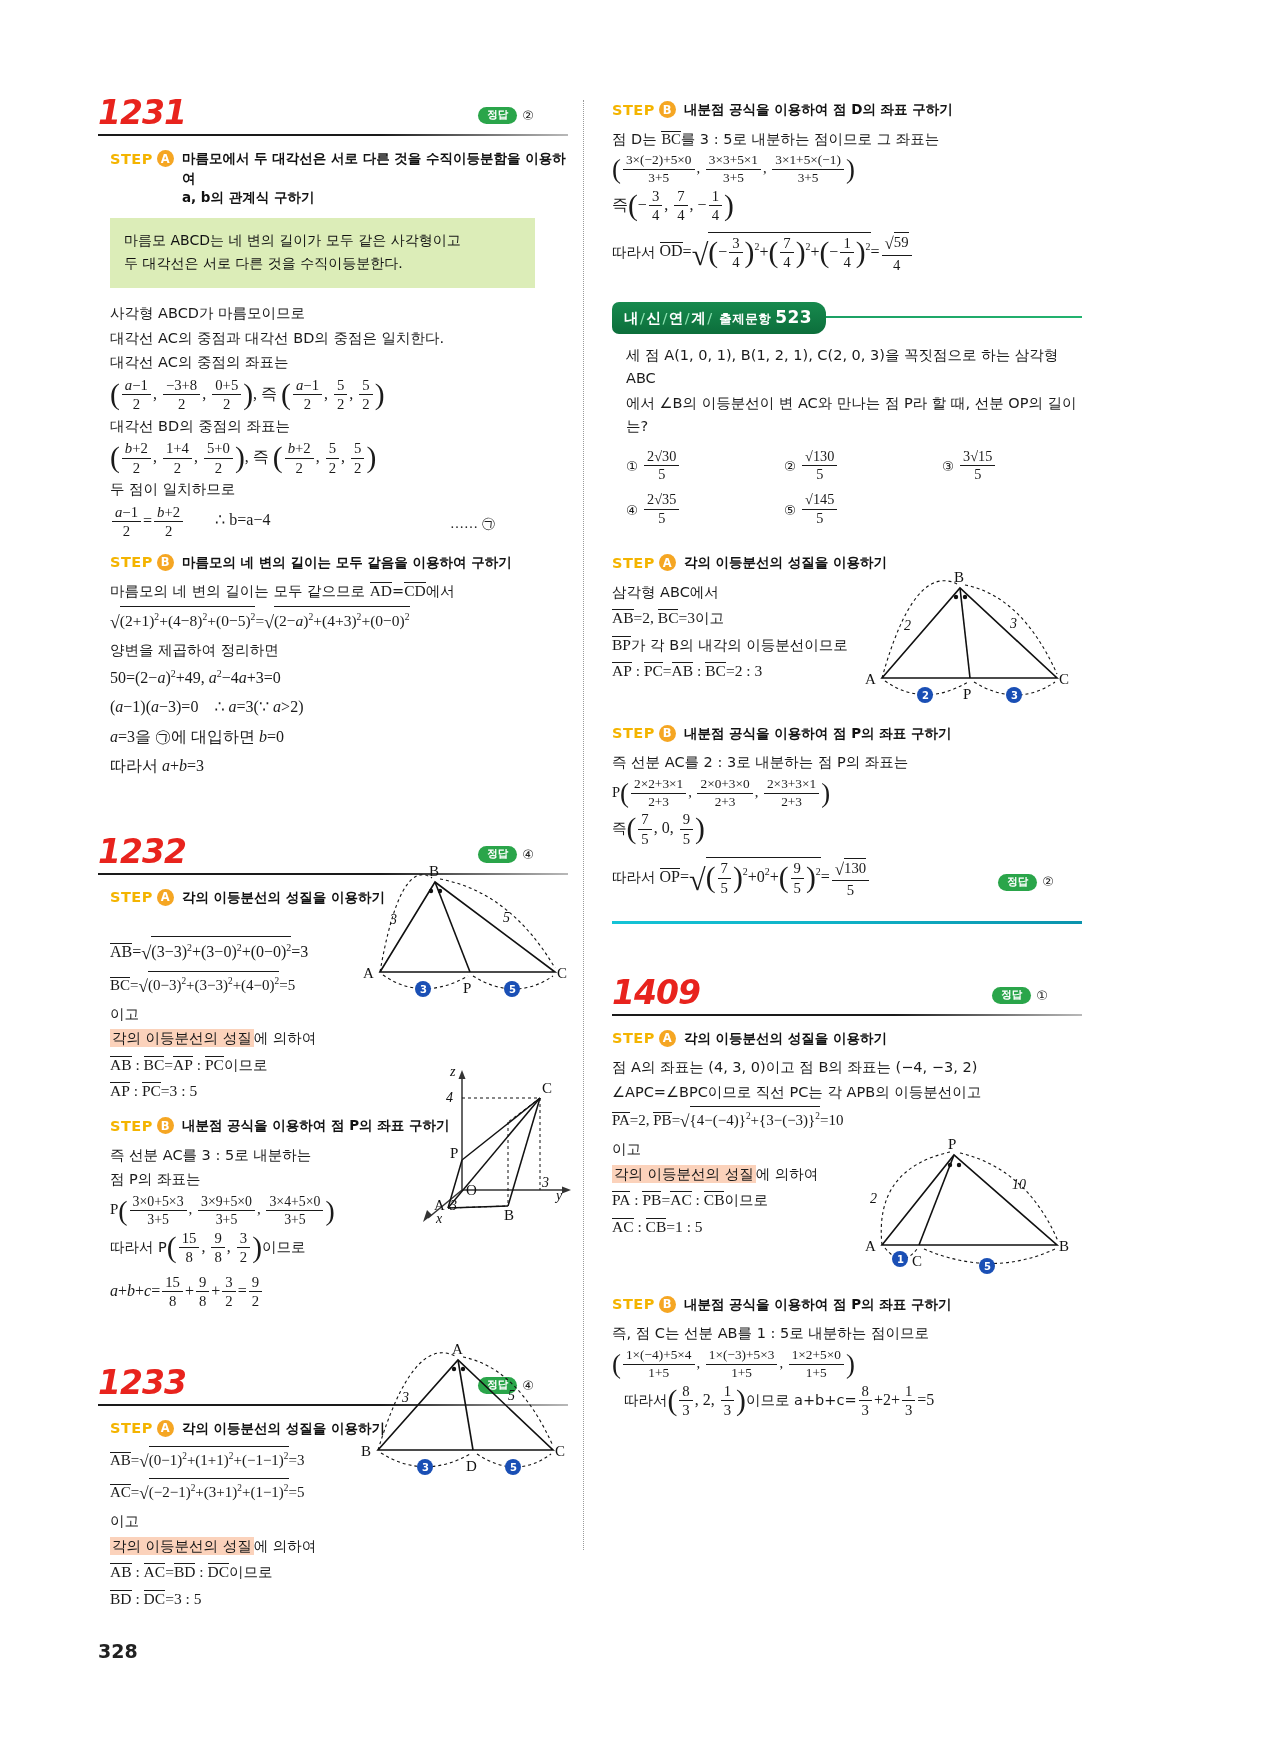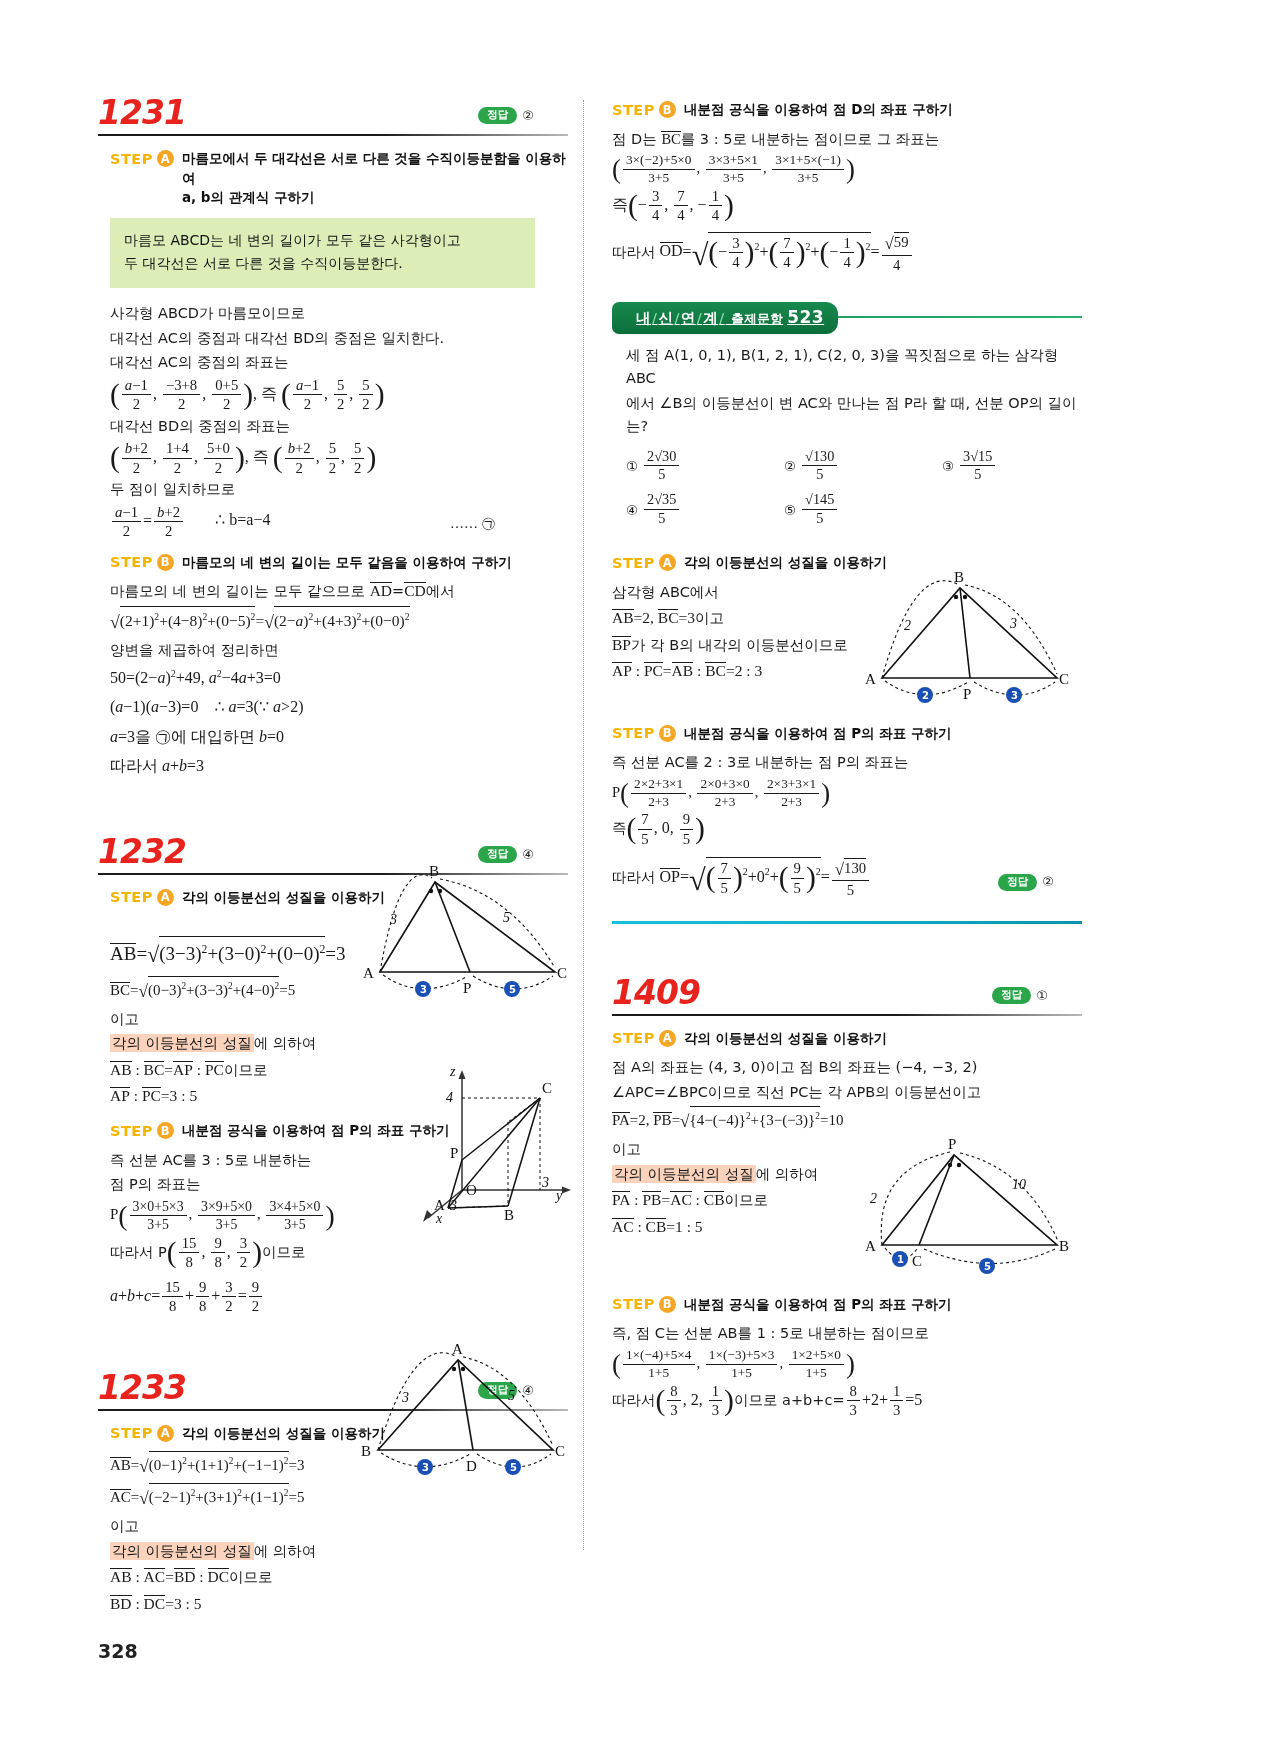--- a/index.html
+++ b/index.html
@@ -116,25 +116,24 @@
   
   .nsn-wrap{margin:20px 0 10px 0;position:relative;}
   .nsn-line{
     position:absolute;left:0;right:0;top:14px;height:2px;
     background:linear-gradient(to right,#0c7b45 0%, #1a9e63 40%, #23b36f 100%);
   }
   .nsn-tab{
     position:relative;display:inline-block;
     background:linear-gradient(to bottom,#178a4e,#0c6e3b);
     border-radius:7px 12px 12px 7px;
-    padding:5px 14px 6px 24px;
+    padding:5px 14px 6px 12px;
     font-family:"DejaVu Sans", sans-serif;
     font-weight:bold;color:#ffffff;font-size:14.5px;
     letter-spacing:0.5px;
-    text-decoration:underline;
   }
   .nsn-tab .sl{color:#8fe3b2;font-weight:normal;margin:0 1px;}
   .nsn-tab .sm{font-size:12.5px;}
   .nsn-tab .no{font-size:17px;margin-left:4px;}
 
   
   .choices{margin:10px 0 0 14px;}
   .choices .row{display:flex;align-items:flex-start;margin-bottom:9px;}
   .choice{display:flex;align-items:center;gap:4px;font-size:15.5px;}
   .cnum{font-family:"DejaVu Sans", sans-serif;font-size:13.5px;}
@@ -315,21 +314,21 @@
       </div>
 
       <div class="step">
         <span class="step-badge">
           <span>STEP</span>
             <span class="step-letter">A</span>
         </span>
         <span class="step-title">각의 이등분선의 성질을 이용하기</span>
       </div>
 
-      <div class="math" style="font-size:19px;margin-top:28px;">
+      <div class="math" style="font-size:16px;margin-top:28px;">
         <span class="ovl">AB</span>=<span class="rad">√</span><span class="radbar">(3−3)<sup class="p2">2</sup>+(3−0)<sup class="p2">2</sup>+(0−0)<sup class="p2">2</sup></span>=3
       </div>
       <div class="math" style="font-size:15px;">
         <span class="ovl">BC</span>=<span class="rad">√</span><span class="radbar">(0−3)<sup class="p2">2</sup>+(3−3)<sup class="p2">2</sup>+(4−0)<sup class="p2">2</sup></span>=5
       </div>
       <div class="txt kr">이고</div>
       <div class="txt kr">
         <span class="hl">각의 이등분선의 성질</span><span>에 의하여</span>
       </div>
       <div class="txt">
@@ -674,21 +673,21 @@
         <span class="frac">
             <span class="num">1×(−3)+5×3</span>
             <span class="den">1+5</span>
           </span>,
         <span class="frac">
             <span class="num">1×2+5×0</span>
             <span class="den">1+5</span>
           </span><span class="paren">)</span>
       </div>
 
-      <div class="math" style="margin-left:0;">
+      <div class="math" style="margin-left:12px;">
         <span style="font-family:'DejaVu Sans',sans-serif;font-size:14.5px;">따라서</span><span class="paren">(</span><span class="frac">
             <span class="num">8</span>
             <span class="den">3</span>
           </span>, 2,
         <span class="frac">
             <span class="num">1</span>
             <span class="den">3</span>
           </span><span class="paren">)</span><span style="font-family:'DejaVu Sans',sans-serif;font-size:14.5px;">이므로 a+b+c=</span><span class="frac">
             <span class="num">8</span>
             <span class="den">3</span>

